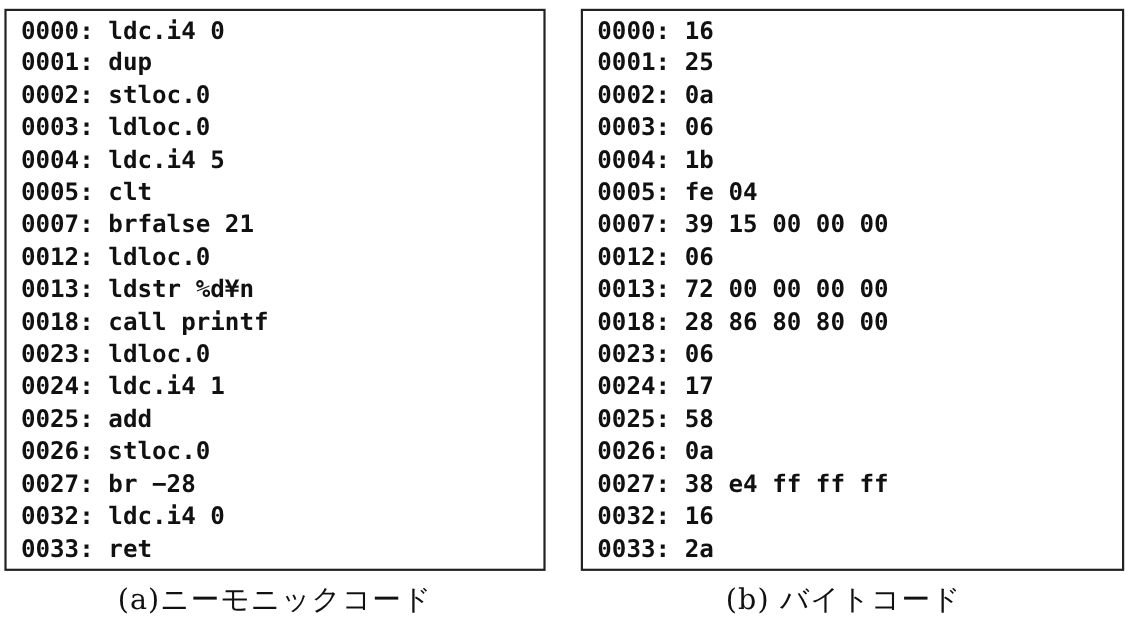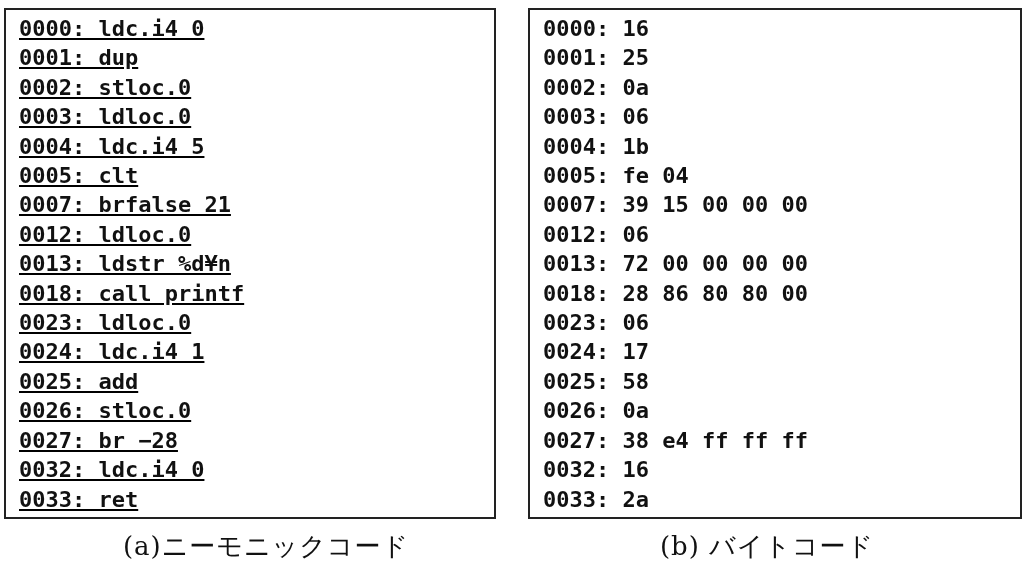--- a/index.html
+++ b/index.html
@@ -15,21 +15,21 @@
     font-family: "DejaVu Sans", sans-serif;
   }
   .code-panel {
     position: absolute;
     top: 8px;
     height: 511px;
     box-sizing: border-box;
     background: #ffffff;
     border: 2px solid #222222;
   }
-  #panel-a { left: 4px;   width: 492px; text-decoration: underline; }
+  #panel-a { left: 4px;   width: 492px; }
   #panel-b { left: 528px; width: 494px; }
   pre.code-listing {
     margin: 0;
     padding: 4px 0 0 13px;
     font-family: "DejaVu Sans Mono", "Liberation Mono", monospace;
     font-weight: bold;
     font-size: 22px;
     line-height: 29.4px;
     color: #111111;
     white-space: pre;
@@ -38,21 +38,21 @@
     position: absolute;
     top: 527px;
     height: 44px;
     text-align: center;
     font-family: "DejaVu Serif", "Liberation Serif", serif;
     font-size: 26px;
     line-height: 38px;
     letter-spacing: 1px;
     color: #111111;
   }
-  #caption-a { left: 20px;   width: 492px; }
+  #caption-a { left: 4px;   width: 492px; }
   #caption-b { left: 520px; width: 494px; }
 </style>
 </head>
 <body>
 
 <div id="panel-a" class="code-panel">
   <pre class="code-listing">0000: ldc.i4 0
 0001: dup
 0002: stloc.0
 0003: ldloc.0

